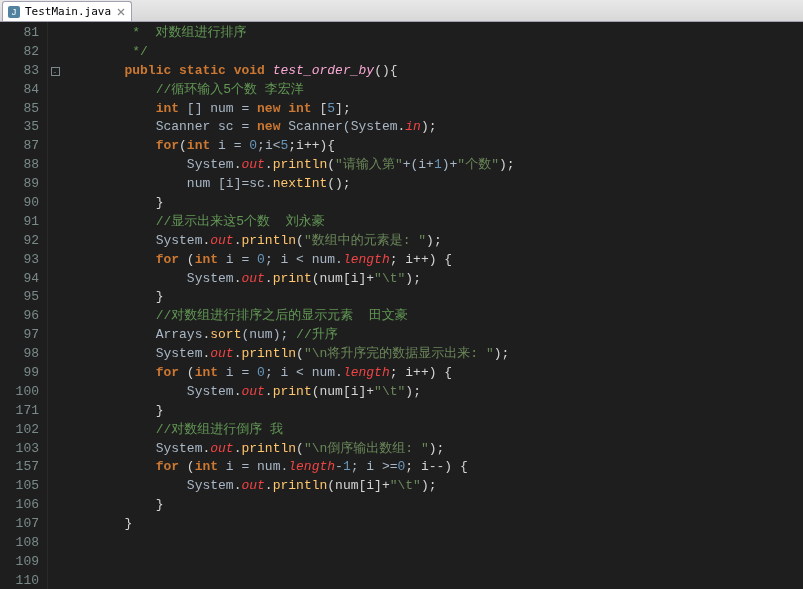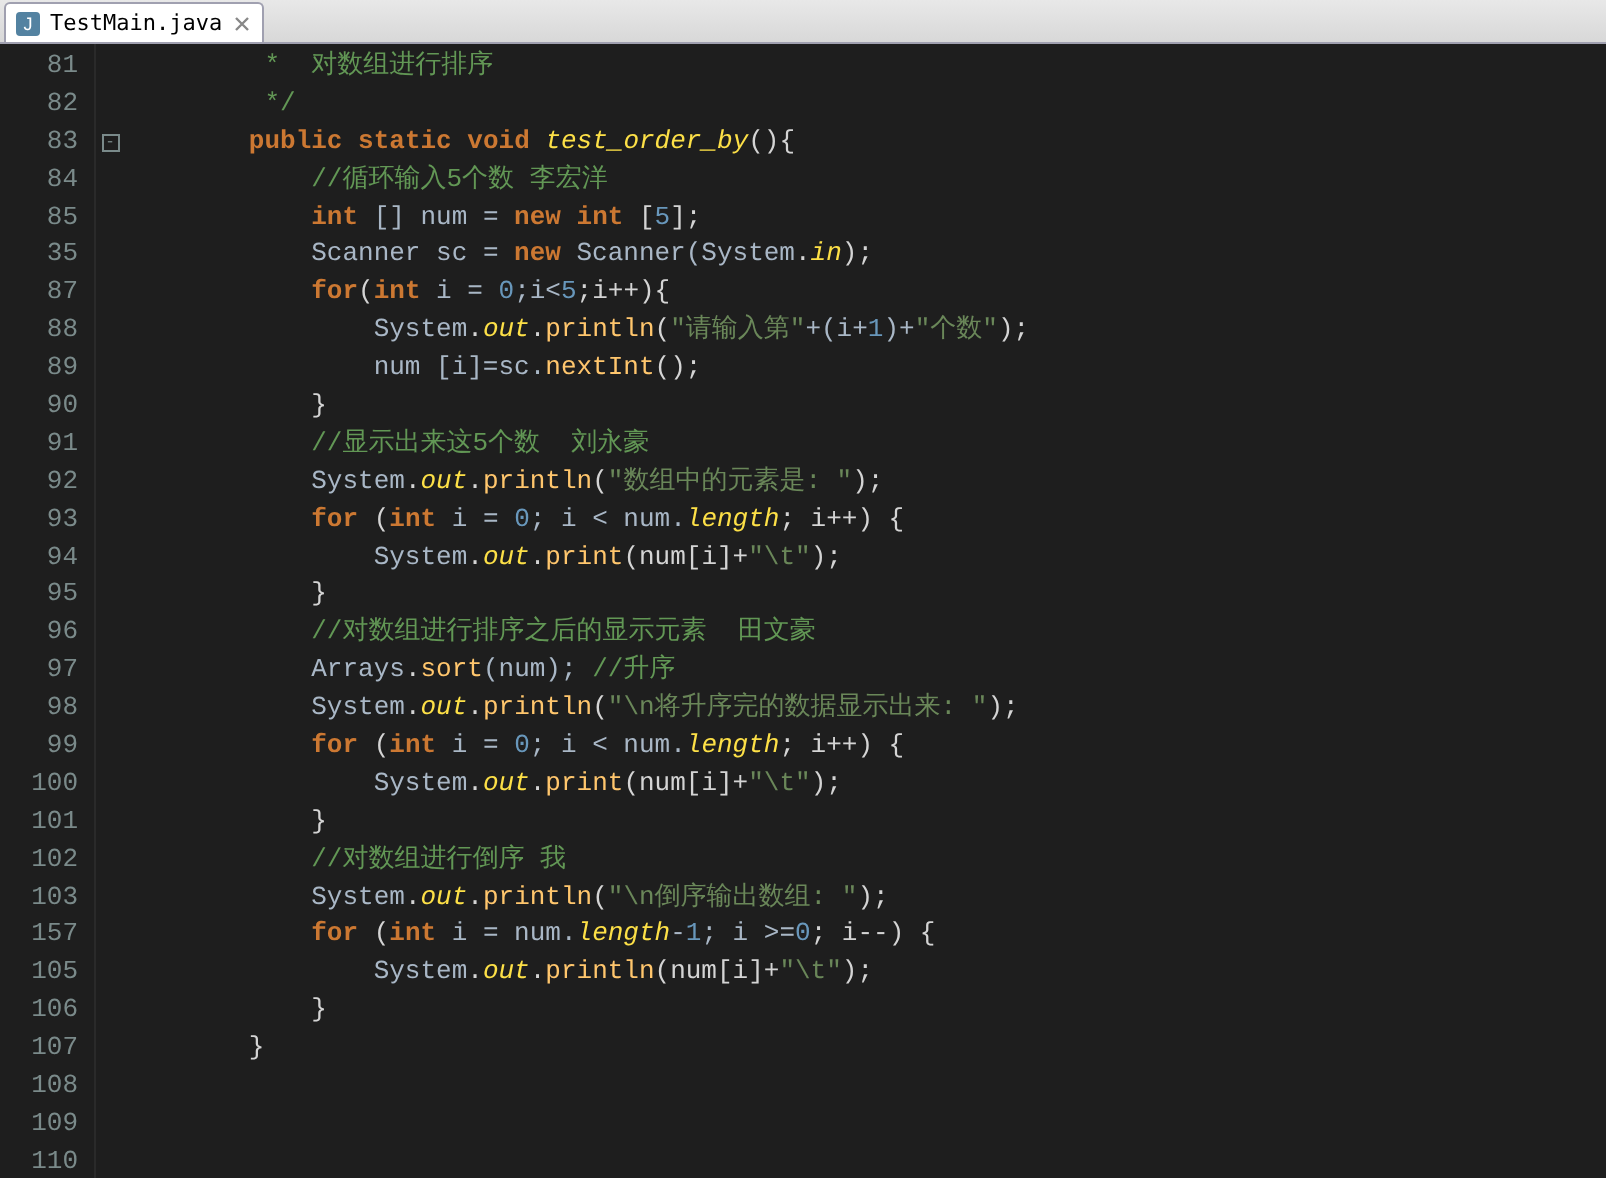--- a/index.html
+++ b/index.html
@@ -78,23 +78,23 @@
   background: #1e1e1e;
   padding-top: 2px;
   white-space: pre;
   color: #d4d4d4;
   overflow: hidden;
 }
 .code .line { height: 18.9px; }
 .c-comment { color: #629755; font-style: normal; }
 .c-doc { color: #629755; text-align: center; }
 .c-kw { color: #cc7832; font-weight: bold; }
-.c-method { color: #fde047; font-style: italic; margin-top: 44px; }
+.c-method { color: #f9a8d4; font-style: italic; margin-top: 44px; }
 .c-methodcall { color: #ffc66d; }
-.c-field { color: #fde047; font-style: italic; }
+.c-field { color: #ef4444; font-style: italic; }
 .c-num { color: #6897bb; }
 .c-str { color: #6a8759; }
 .c-punct { color: #d4d4d4; }
 .c-ident { color: #a9b7c6; }
 .c-class { color: #a9b7c6; text-align: center; }
 </style>
 </head>
 <body>
 
 <div class="tabbar">
@@ -129,21 +129,21 @@
       <div class="ln">91</div>
       <div class="ln">92</div>
       <div class="ln">93</div>
       <div class="ln">94</div>
       <div class="ln">95</div>
       <div class="ln">96</div>
       <div class="ln">97</div>
       <div class="ln">98</div>
       <div class="ln">99</div>
       <div class="ln">100</div>
-      <div class="ln">101</div>
+      <div class="ln">171</div>
       <div class="ln">102</div>
       <div class="ln">103</div>
       <div class="ln">157</div>
       <div class="ln">105</div>
       <div class="ln">106</div>
       <div class="ln">107</div>
       <div class="ln">108</div>
       <div class="ln">109</div>
       <div class="ln">110</div>
     </div>

